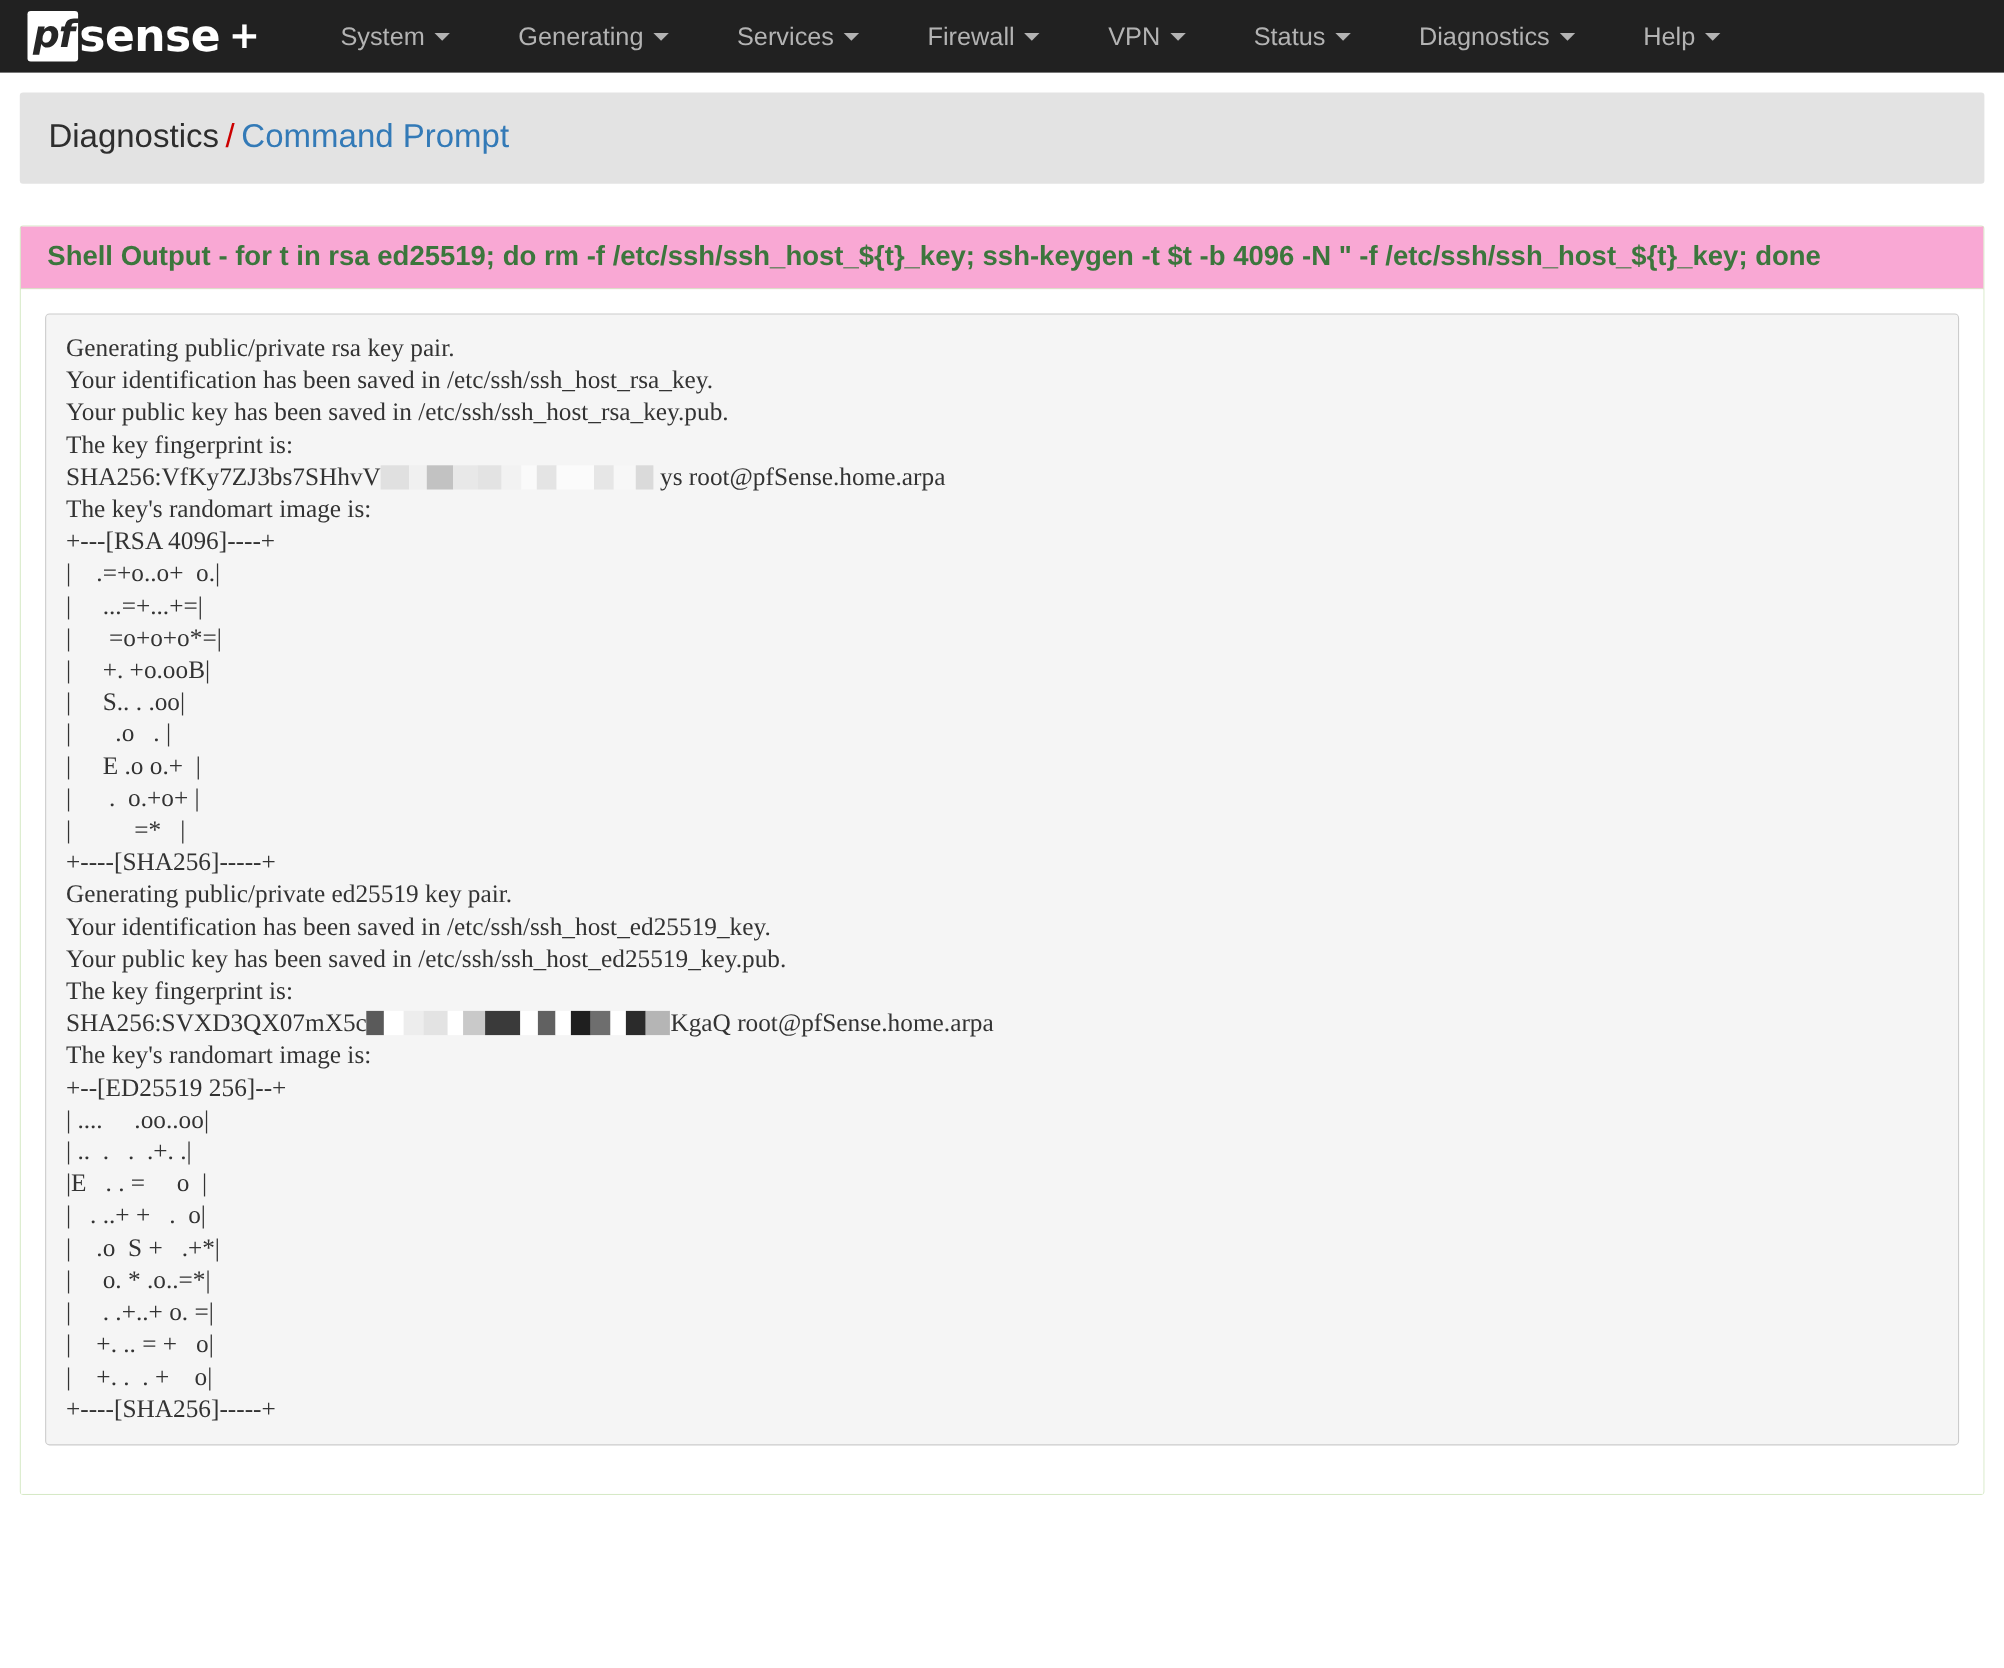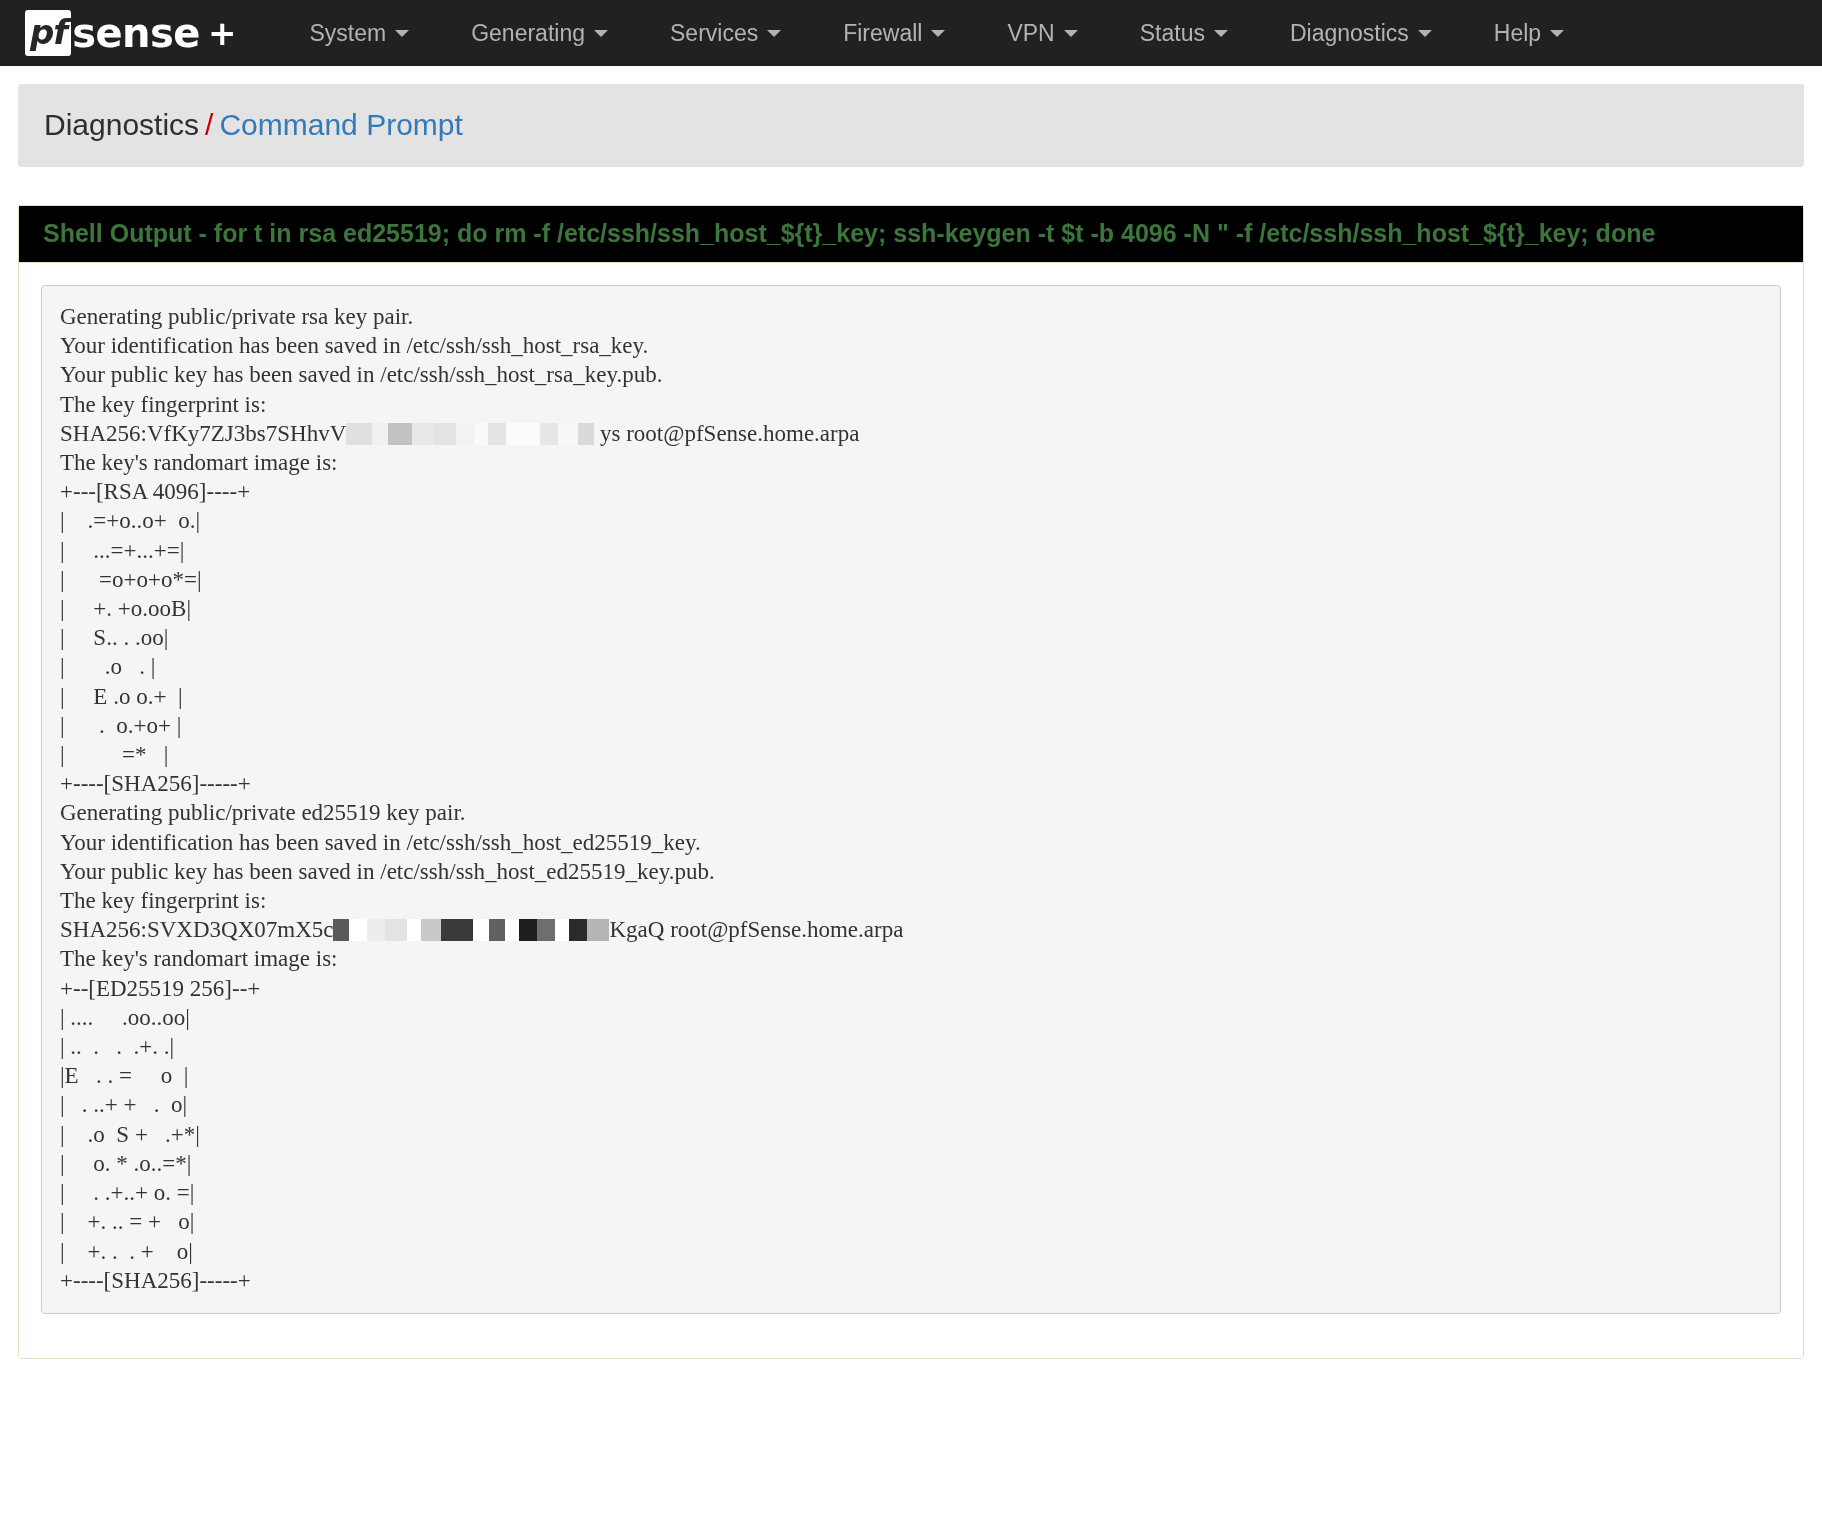--- a/index.html
+++ b/index.html
@@ -97,21 +97,21 @@
   .bc-current { color: #337ab7; cursor: pointer; }
 
   .panel {
     margin-top: 38px;
     margin-bottom: 24px;
     border: 1px solid #d6e9c6;
     border-radius: 3px;
     background: #ffffff;
   }
   .panel-heading {
-    background: #000000;
+    background: #f9a8d4;
     color: #3c763d;
     font-weight: bold;
     font-size: 25px;
     padding: 13px 24px 14px 24px;
     border-bottom: 1px solid #d6e9c6;
     white-space: nowrap;
     overflow: hidden;
   }
   .panel-body {
     padding: 22px 22px 44px 22px;

